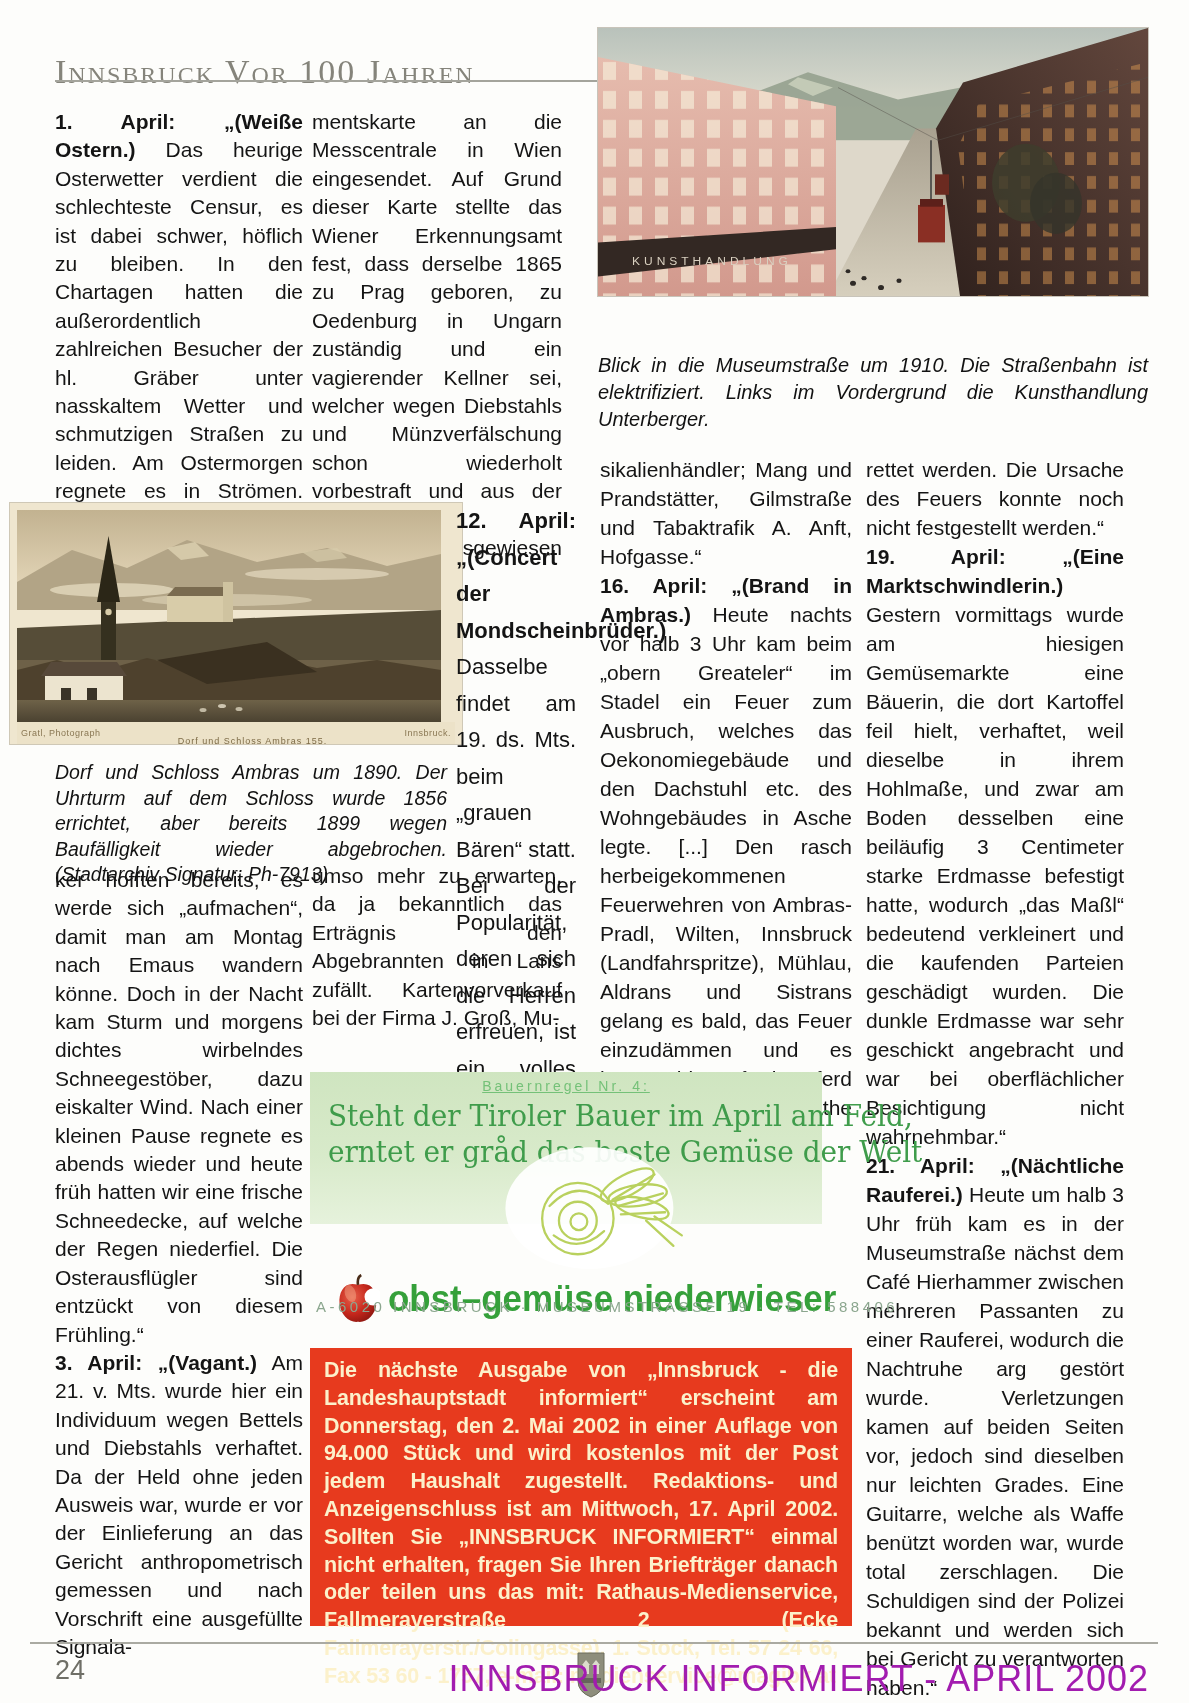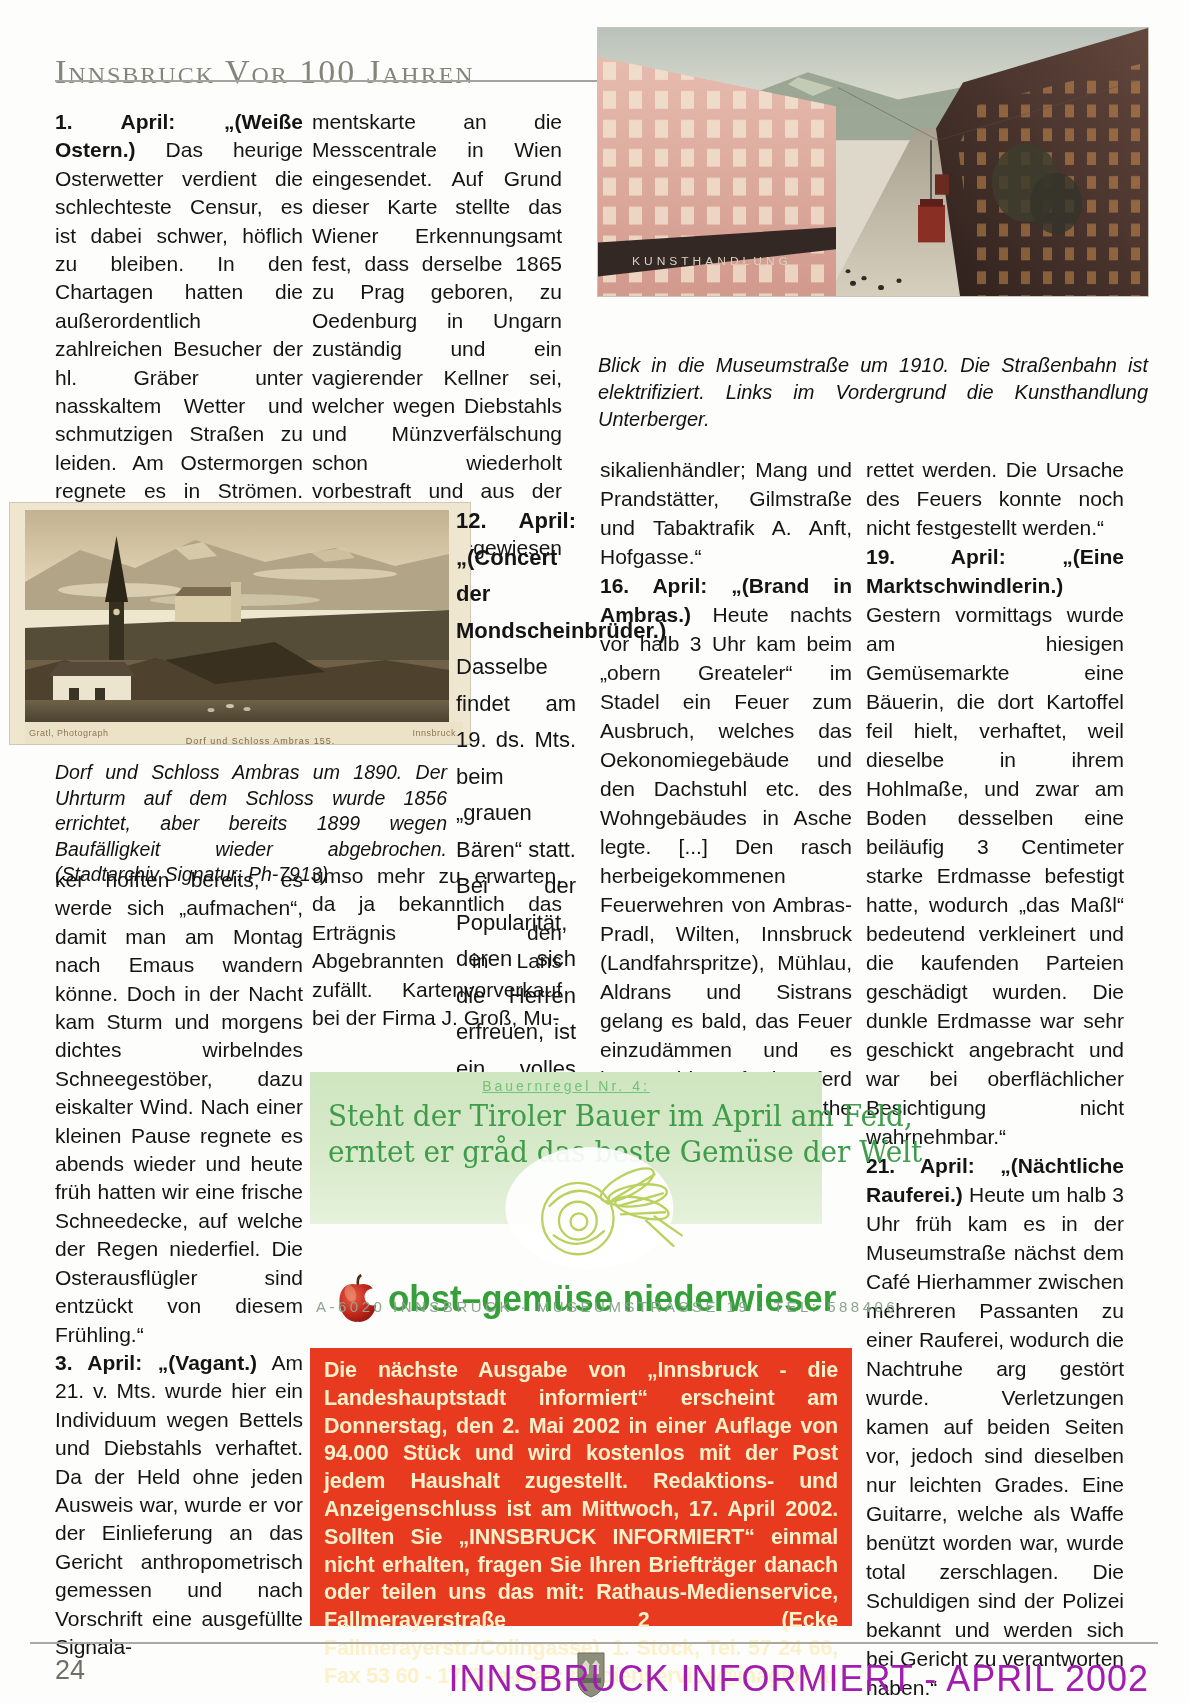--- a/index.html
+++ b/index.html
@@ -37,21 +37,21 @@
   .caption-top .cap-sig{ text-align:right; font-style:italic; }
   .caption-ambras{ left:55px; top:760px; width:392px; font-size:19.5px; line-height:25.5px; }
 
   
   .photo-top{ left:598px; top:28px; width:550px; height:268px; margin:0;
     box-shadow:0 0 0 1px #c8c4ba; background:#ded8ca; }
   .photo-top svg{ display:block; width:100%; height:100%; }
 
   
   .photo-ambras{ left:10px; top:503px; width:438px; margin:0;
-    background:#efe6cf; padding:7px 7px 0 15px; box-shadow:0 0 0 1px #cfc8b6; }
+    background:#efe6cf; padding:7px 7px 0 7px; box-shadow:0 0 0 1px #cfc8b6; }
   .photo-ambras svg{ display:block; width:424px; height:212px; }
   .plate-strip{ display:flex; justify-content:space-between; align-items:center;
     height:22px; background:#ece2c8; color:#8a7854; font-size:9px; letter-spacing:.5px; padding:0 4px; }
   .plate-strip .mid{ color:#7c6a46; letter-spacing:1px;margin-top:16px; }
 
   
   .ad{ left:310px; top:1072px; width:542px; height:262px; }
   .ad-green{ position:absolute; left:0; top:0; width:512px; height:152px;
     background:linear-gradient(#cfe5c0 0%, #d8eaca 55%, #e6f2dc 100%); }
   .ad-kicker{ position:absolute; left:0; top:6px; width:100%; text-align:center;

